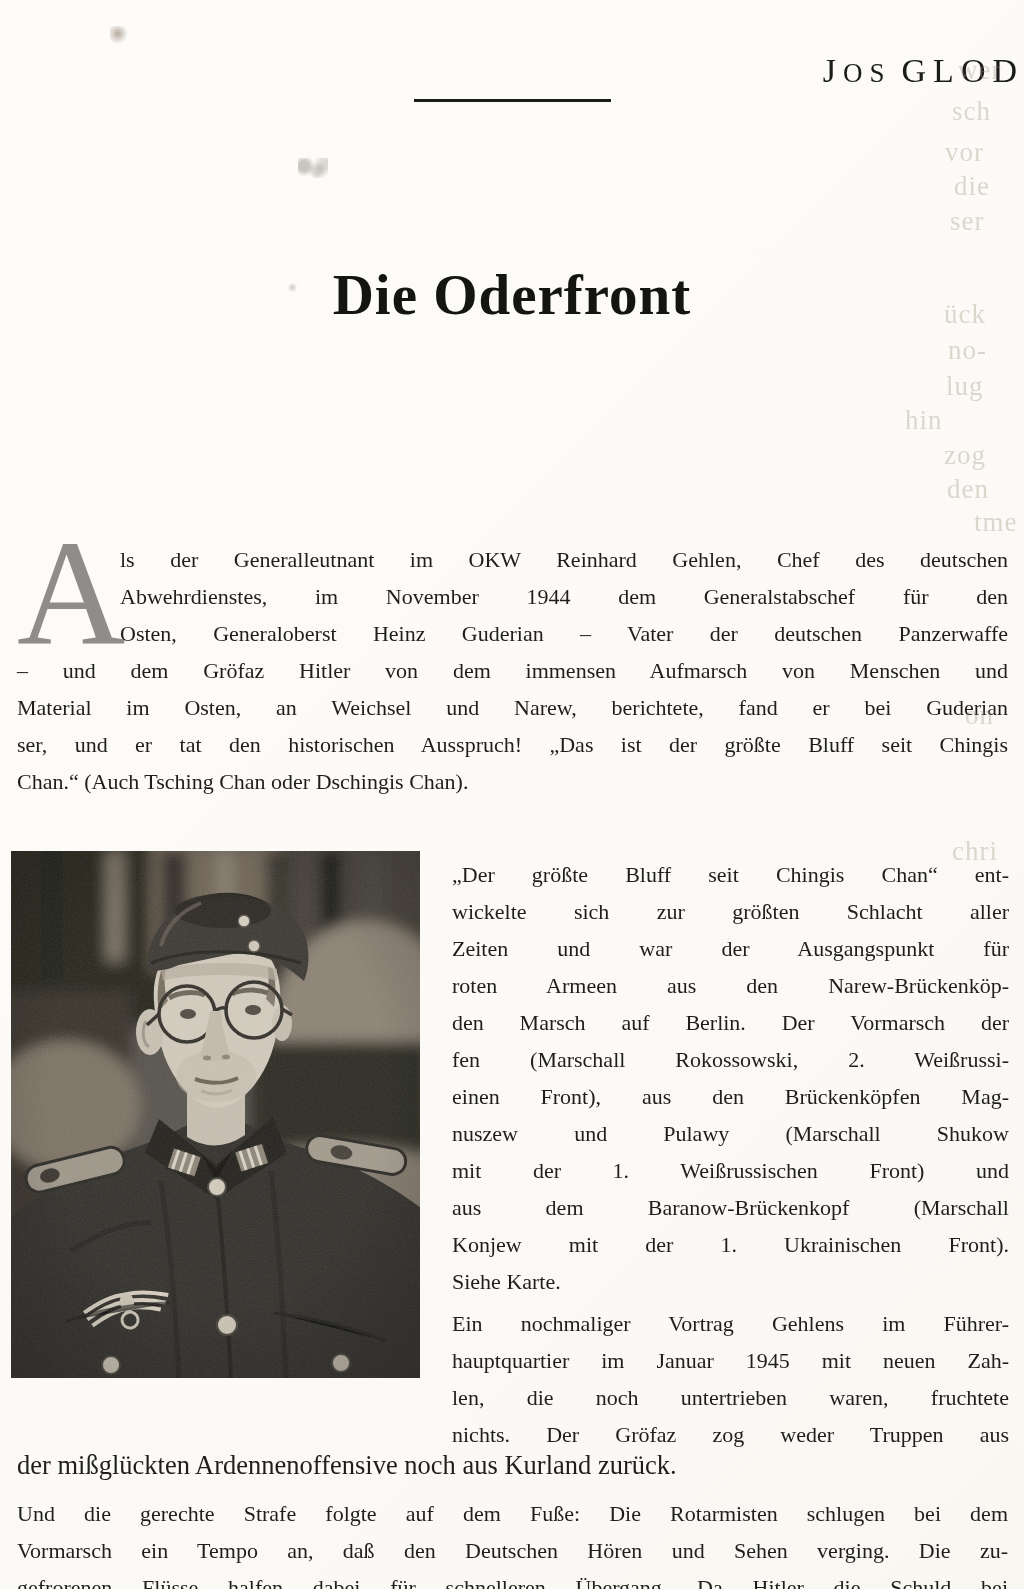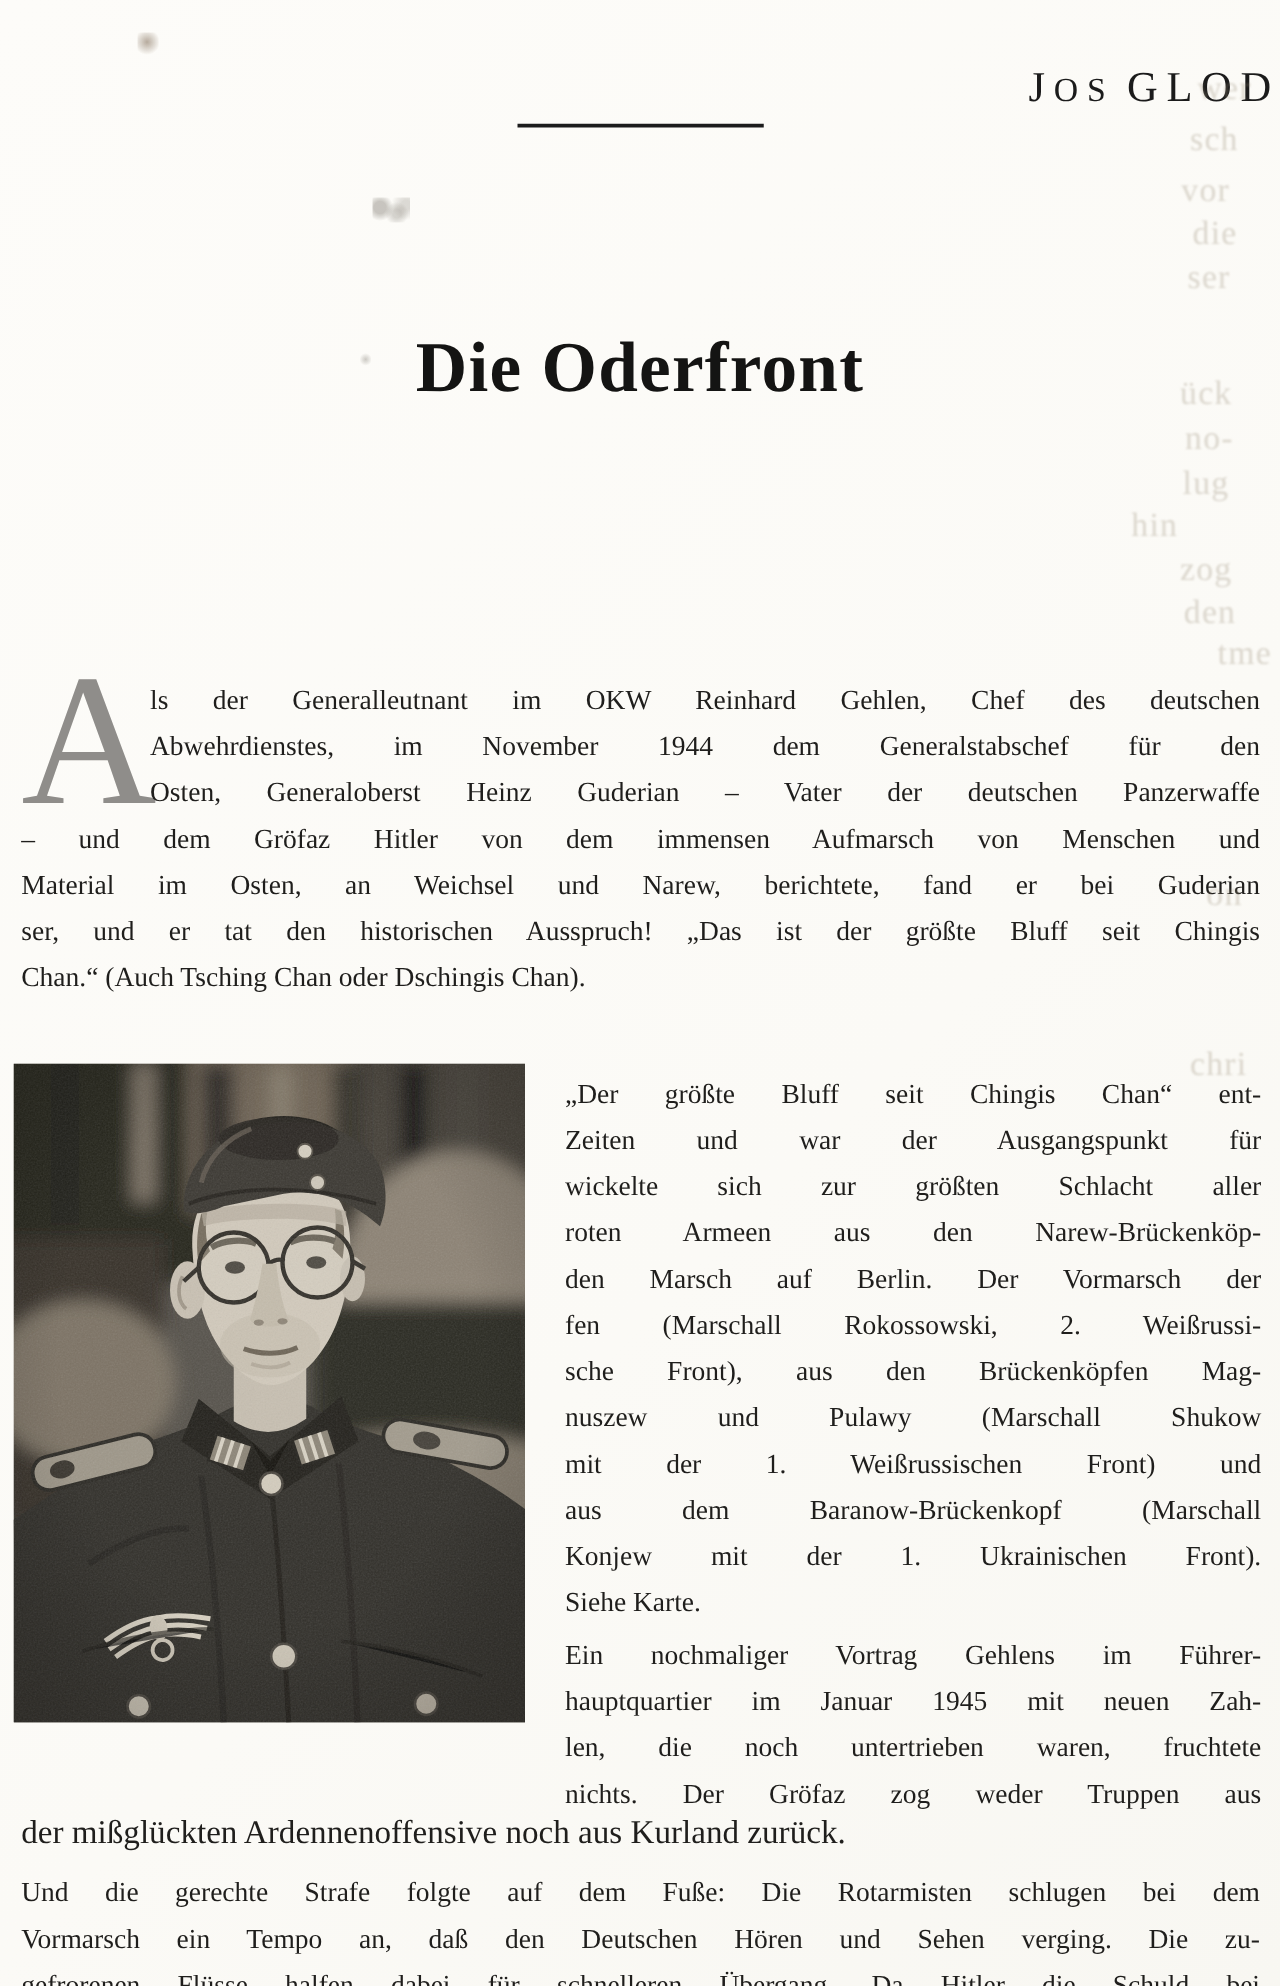--- a/index.html
+++ b/index.html
@@ -231,26 +231,26 @@
       <circle cx="100" cy="514" r="9" fill="#c9c2b3" stroke="#4a463f" stroke-width="2"></circle>
       <circle cx="330" cy="512" r="9" fill="#bdb5a6" stroke="#4a463f" stroke-width="2"></circle>
 
       <rect x="0" y="0" width="409" height="527" filter="url(#grain)" opacity="0.15"></rect>
       <rect x="0" y="0" width="409" height="527" fill="url(#vig)"></rect>
     </svg>
   </figure>
 
   <div class="para p2">
     <div class="line">„Der größte Bluff seit Chingis Chan“ ent-</div>
+    <div class="line">wickelte sich zur größten Schlacht aller</div>
     <div class="line">Zeiten und war der Ausgangspunkt für</div>
-    <div class="line">wickelte sich zur größten Schlacht aller</div>
     <div class="line">roten Armeen aus den Narew-Brückenköp-</div>
     <div class="line">den Marsch auf Berlin. Der Vormarsch der</div>
     <div class="line">fen (Marschall Rokossowski, 2. Weißrussi-</div>
-    <div class="line">sche Front), aus den Brückenköpfen Mag-</div>
+    <div class="line">einen Front), aus den Brückenköpfen Mag-</div>
     <div class="line">nuszew und Pulawy (Marschall Shukow</div>
     <div class="line">mit der 1. Weißrussischen Front) und</div>
     <div class="line">aus dem Baranow-Brückenkopf (Marschall</div>
     <div class="line">Konjew mit der 1. Ukrainischen Front).</div>
     <div class="line last">Siehe Karte.</div>
   </div>
 
   <div class="para p3col">
     <div class="line">Ein nochmaliger Vortrag Gehlens im Führer-</div>
     <div class="line">hauptquartier im Januar 1945 mit neuen Zah-</div>

